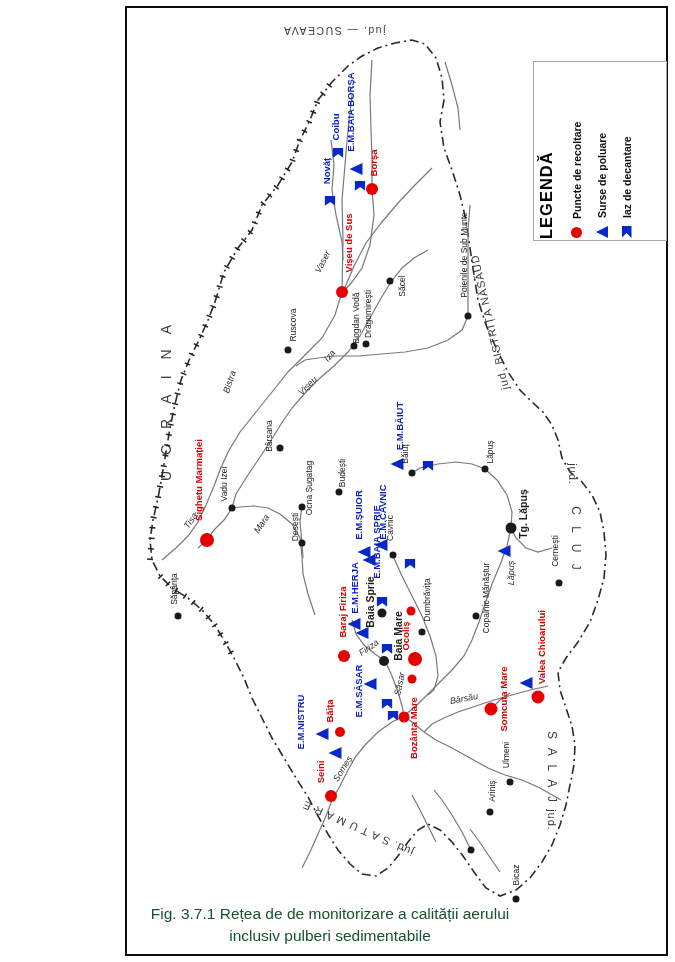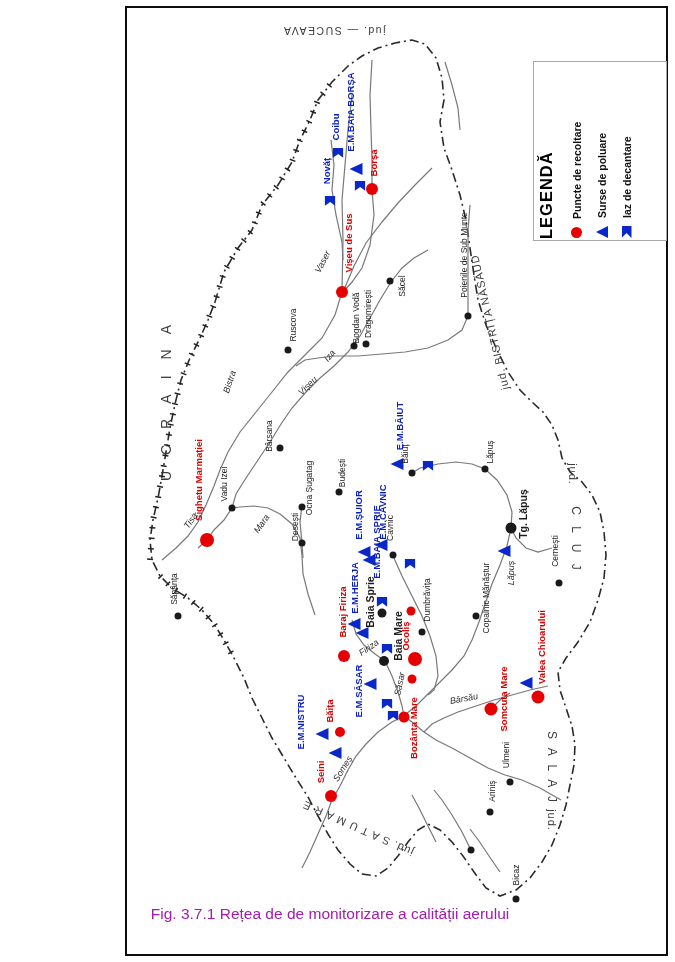--- a/index.html
+++ b/index.html
@@ -31,21 +31,21 @@
   .legend-title{font-size:16.5px;font-weight:700;letter-spacing:1px;color:#000;
                 margin:4px 0 8px 2px;}
   .legend-row{display:flex;align-items:center;gap:8px;height:25px;padding-left:3px;}
   .legend-label{font-size:10.5px;font-weight:700;color:#111;}
   .sym-circle{width:11px;height:11px;background:#e60000;border-radius:50%;flex:0 0 auto;}
   .sym-tri{width:0;height:0;border-left:6px solid transparent;border-right:6px solid transparent;
            border-bottom:12px solid #0a28c8;flex:0 0 auto;}
   .sym-flag{width:12px;height:10px;background:#0a28c8;flex:0 0 auto;
             clip-path:polygon(0 0,100% 0,100% 100%,0 100%,42% 50%);}
   .caption{position:absolute;left:130px;top:903px;width:400px;text-align:center;
-           font-size:15.5px;color:#a21caf;line-height:1.45;}
+           font-size:15.5px;color:#14532d;line-height:1.45;}
 </style>
 </head>
 <body>
 
 <div class="page">
 
   <div class="frame"></div>
 
   <svg id="maplines" width="675" height="962" viewBox="0 0 675 962" xmlns="http://www.w3.org/2000/svg">
 
@@ -214,15 +214,16 @@
       </div>
       <div class="legend-row">
         <span class="sym-flag"></span>
         <span class="legend-label">Iaz de decantare</span>
       </div>
     </div>
   </div>
 
   <div class="caption">
     <div>Fig. 3.7.1 Rețea de de monitorizare a calității aerului</div>
+    <div>inclusiv pulberi sedimentabile</div>
   </div>
 
 </div>
 
 </body></html>

